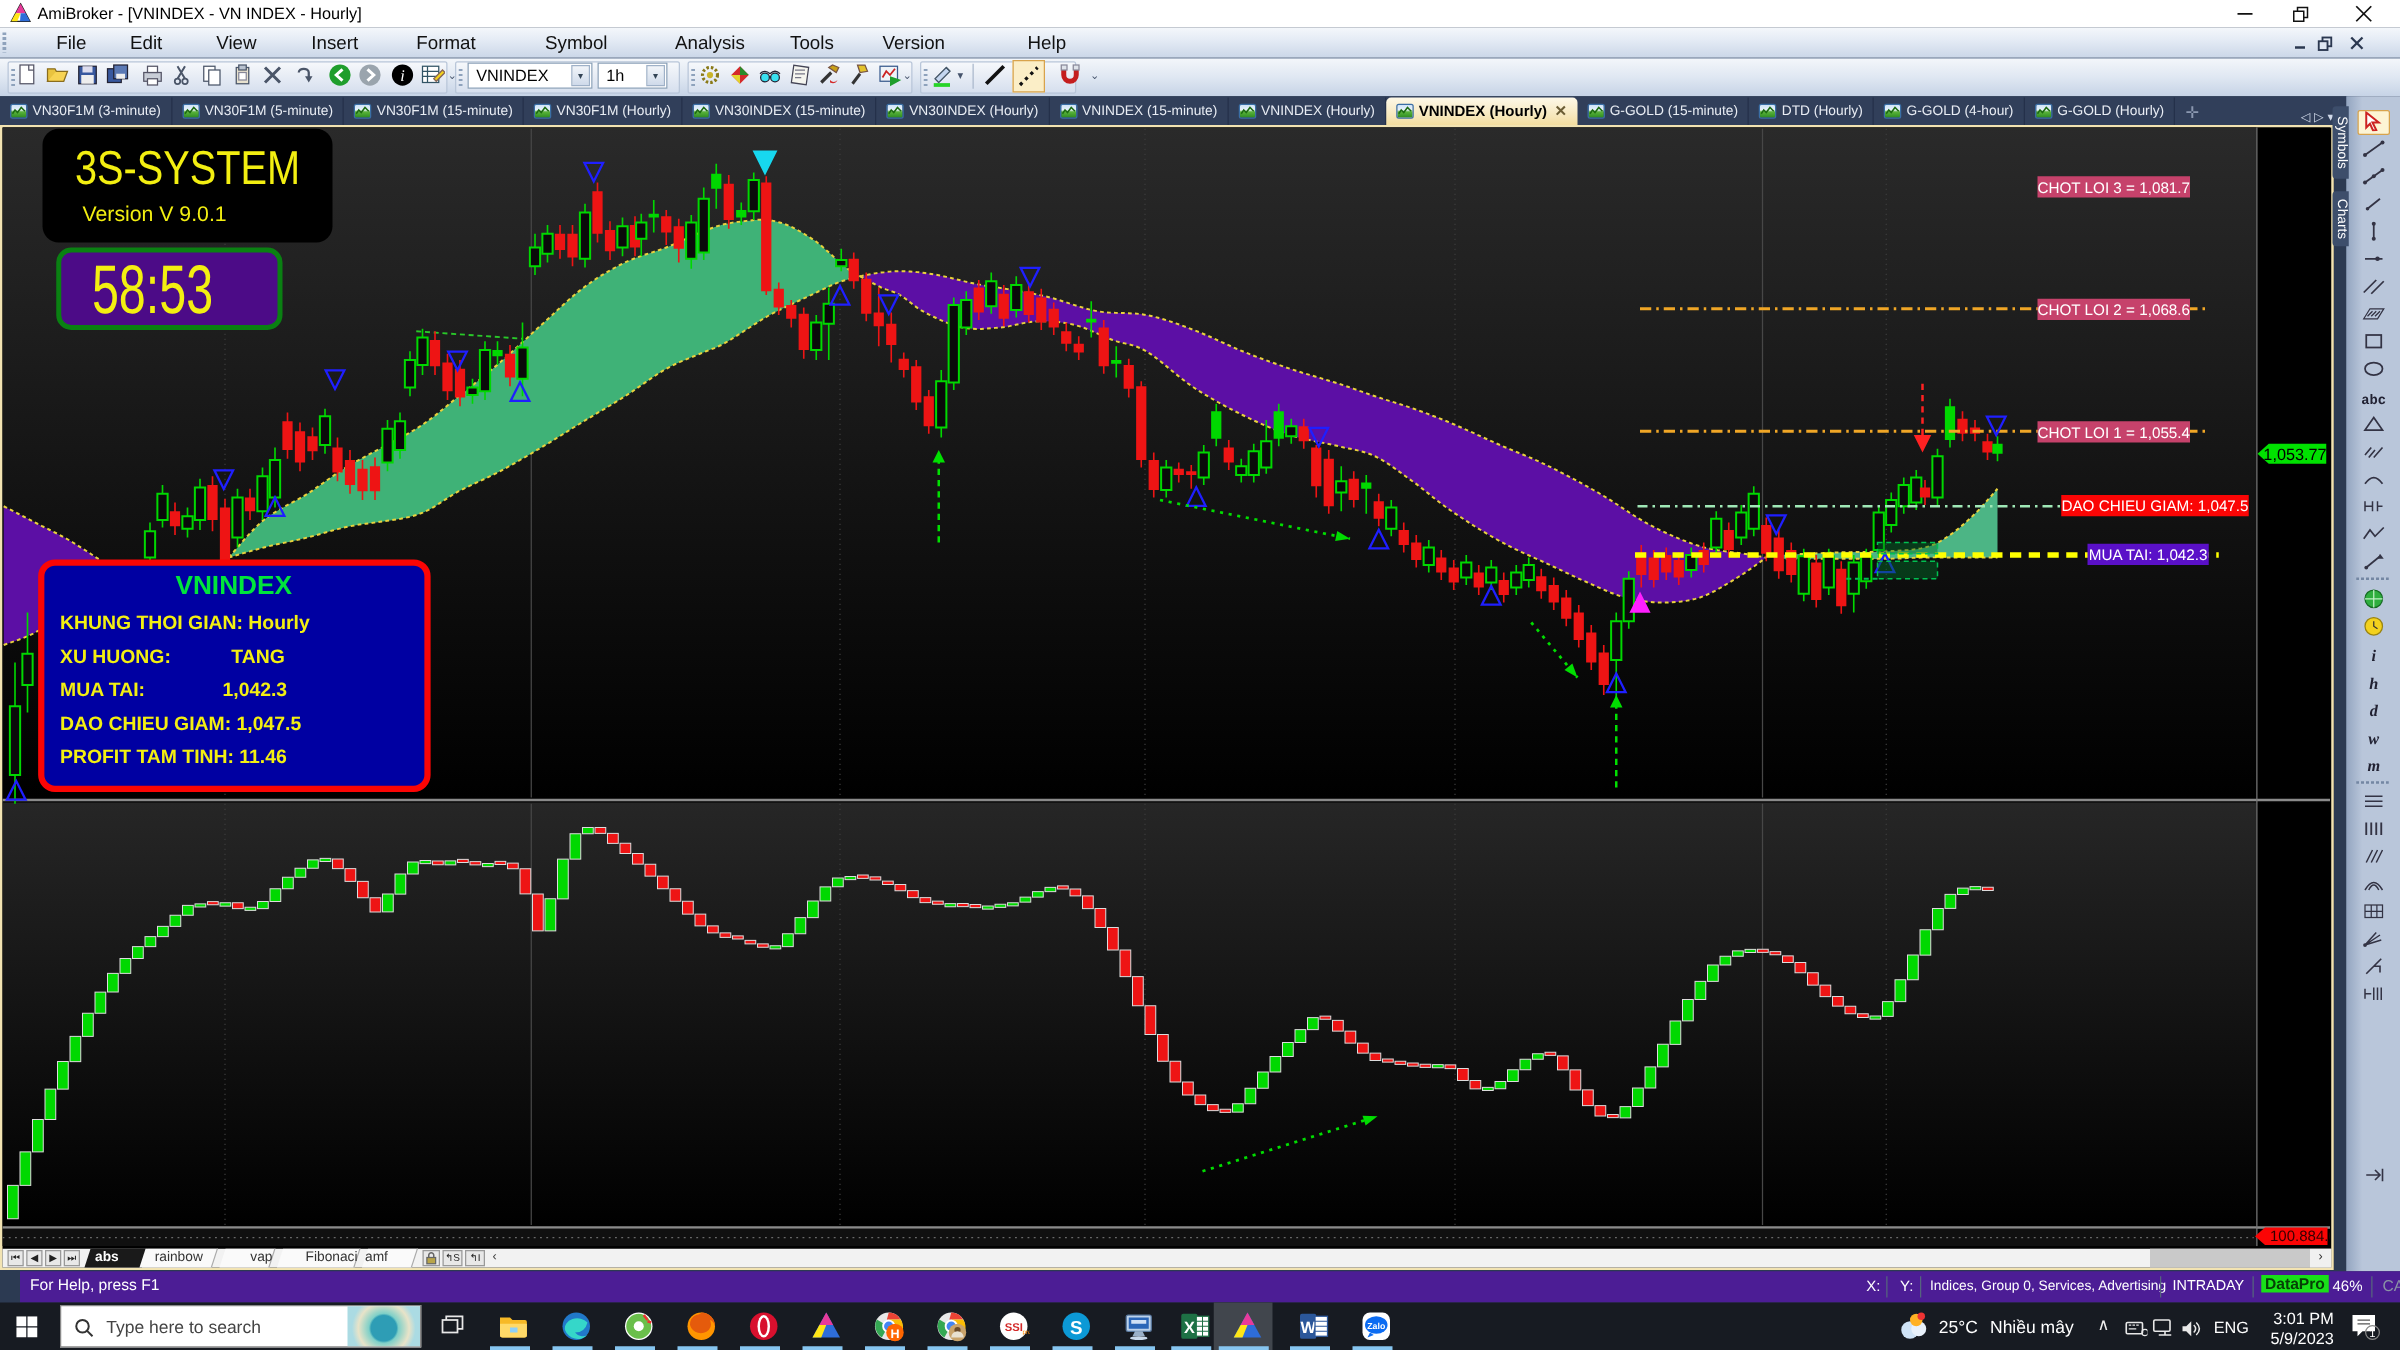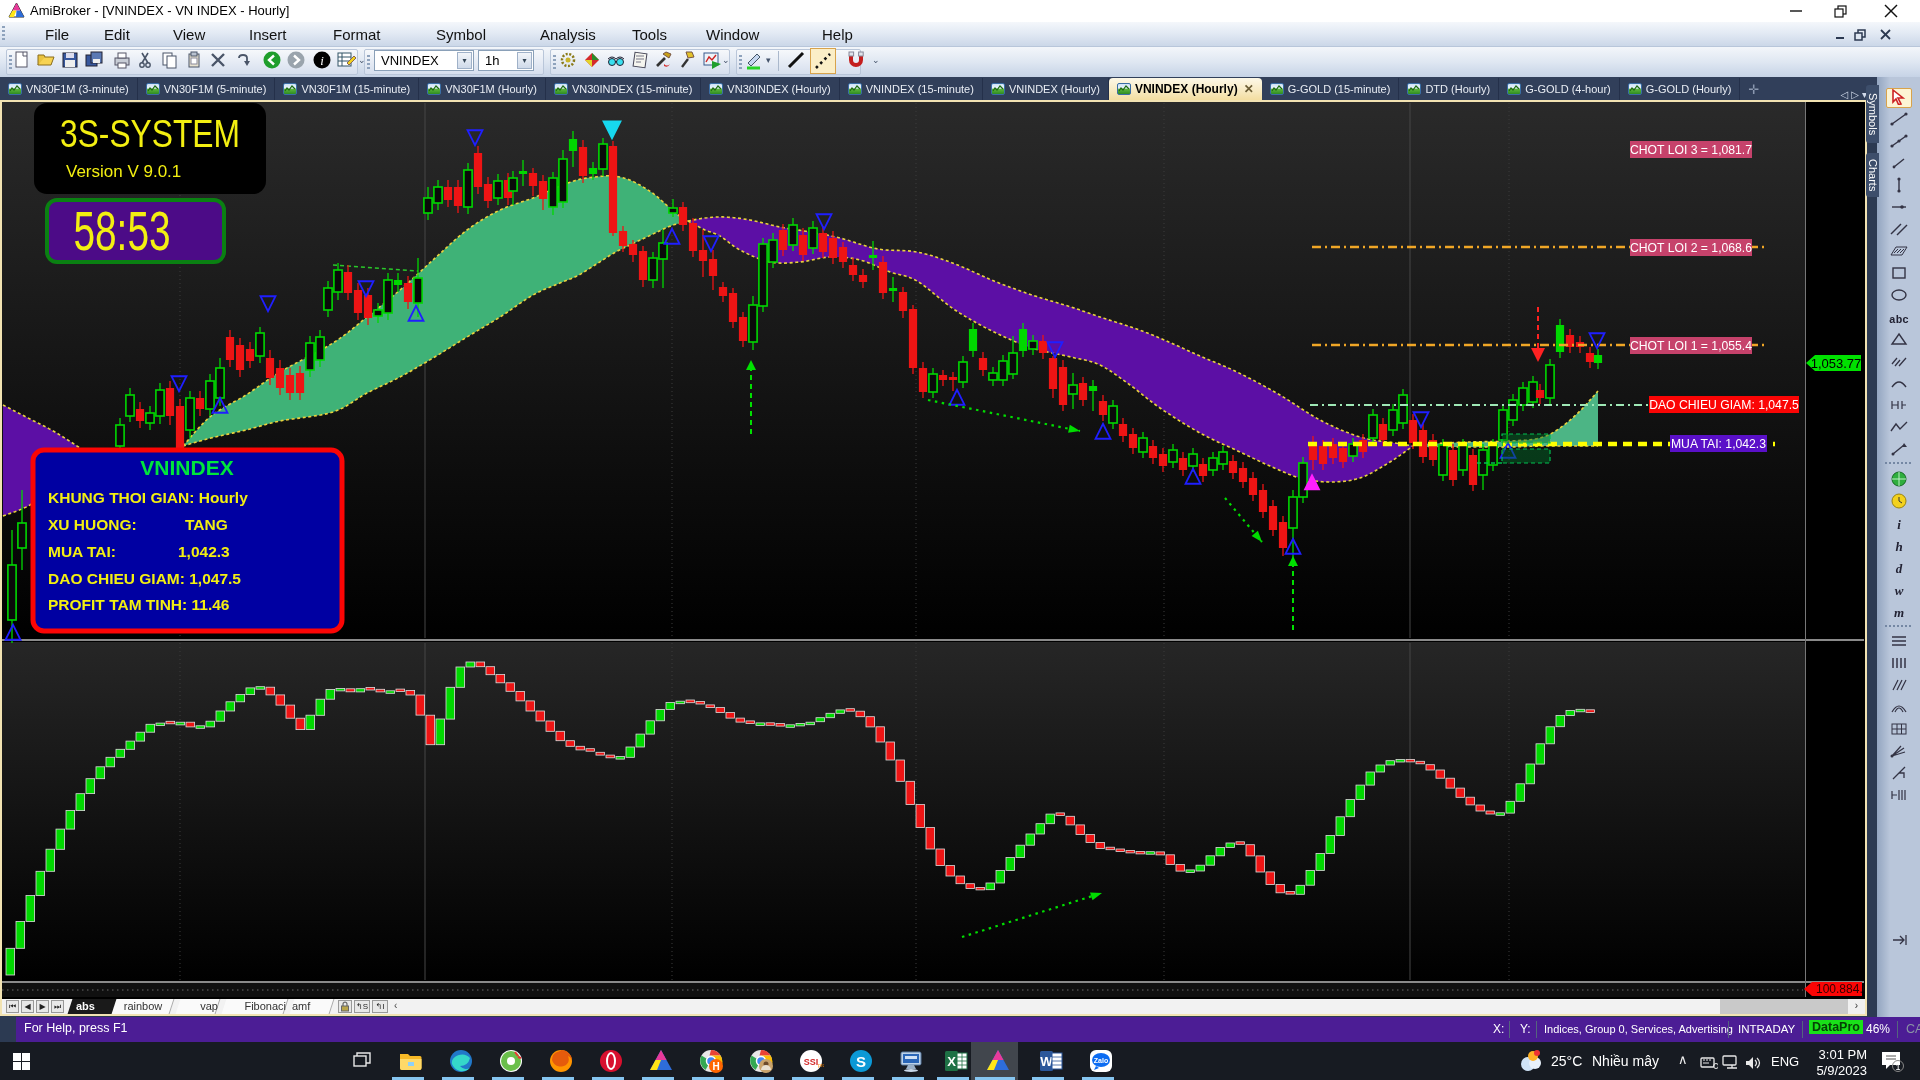--- a/index.html
+++ b/index.html
@@ -57,21 +57,21 @@
 <div id="menu" class="abs">
       <div class="grip" style="top:4px"></div>
 <span style="left:45px">File</span>
 <span style="left:104px">Edit</span>
 <span style="left:173px">View</span>
 <span style="left:249px">Insert</span>
 <span style="left:333px">Format</span>
 <span style="left:436px">Symbol</span>
 <span style="left:540px">Analysis</span>
 <span style="left:632px">Tools</span>
-<span style="left:706px">Window</span>
+<span style="left:706px">Version</span>
 <span style="left:822px">Help</span>
 <svg width="60" height="14" viewBox="0 0 60 14" style="position:absolute;right:26px;top:5px">
         <line x1="2" y1="11" x2="10" y2="11" stroke="#2b3850" stroke-width="2"></line>
         <rect x="24" y="3" width="7" height="7" fill="none" stroke="#2b3850" stroke-width="1.5"></rect>
         <rect x="21" y="6" width="7" height="7" fill="#dfe7f2" stroke="#2b3850" stroke-width="1.5"></rect>
         <line x1="47" y1="3" x2="56" y2="12" stroke="#2b3850" stroke-width="1.8"></line>
         <line x1="56" y1="3" x2="47" y2="12" stroke="#2b3850" stroke-width="1.8"></line>
       </svg>
 </div>
 <div id="tbar" class="abs">
@@ -1007,20 +1007,28 @@
       <div class="sep" style="left:1881px"></div>
       <span style="position:absolute;left:1890px;top:5px;color:#8a93a5">CAP</span>
 </div>
 <div id="task" class="abs">
 <svg width="17" height="17" viewBox="0 0 17 17" style="position:absolute;left:13px;top:11px">
         <rect x="0" y="0" width="8" height="8" fill="#fff"></rect>
         <rect x="9" y="0" width="8" height="8" fill="#fff"></rect>
         <rect x="0" y="9" width="8" height="8" fill="#fff"></rect>
         <rect x="9" y="9" width="8" height="8" fill="#fff"></rect>
       </svg>
+<div style="position:absolute;left:48px;top:2px;width:289px;height:34px;background:#fff;border:1px solid #888">
+        <svg width="16" height="16" style="position:absolute;left:10px;top:9px">
+          <circle cx="7" cy="7" r="5" fill="none" stroke="#333" stroke-width="1.6"></circle>
+          <line x1="10.5" y1="10.5" x2="15" y2="15" stroke="#333" stroke-width="1.6"></line>
+        </svg>
+        <span style="position:absolute;left:36px;top:8px;color:#444;font-size:14px">Type here to search</span>
+        <div style="position:absolute;right:0;top:0;width:58px;height:32px;background:radial-gradient(circle at 50% 55%,#2e9db5 0 30%,#7fd0c8 35%,#e8e3c8 60%,#abdbe3 75%)"></div>
+      </div>
 <svg width="20" height="20" viewBox="0 0 20 20" style="position:absolute;left:352px;top:9px">
         <rect x="2" y="5" width="12" height="10" fill="none" stroke="#e8e8e8" stroke-width="1.4"></rect>
         <path d="M5 5 V2 H18 V12 H14" fill="none" stroke="#e8e8e8" stroke-width="1.4"></path>
       </svg>
 <div class="tk" style="left:398px"><svg width="26" height="26" viewBox="0 0 26 26" style="margin-top:6px">
           <path d="M2 6 h8 l2 2 h10 a1.5 1.5 0 0 1 1.5 1.5 V20 a2 2 0 0 1 -2 2 H4 a2 2 0 0 1 -2 -2 Z" fill="#f7b926"></path>
           <path d="M2 11 h21.5 V20 a2 2 0 0 1 -2 2 H4 a2 2 0 0 1 -2 -2 Z" fill="#ffd968"></path>
           <rect x="10" y="14" width="6" height="4" fill="#8ed0f8"></rect>
         </svg></div>
 <div class="uline" style="left:392px;width:32px"></div>

